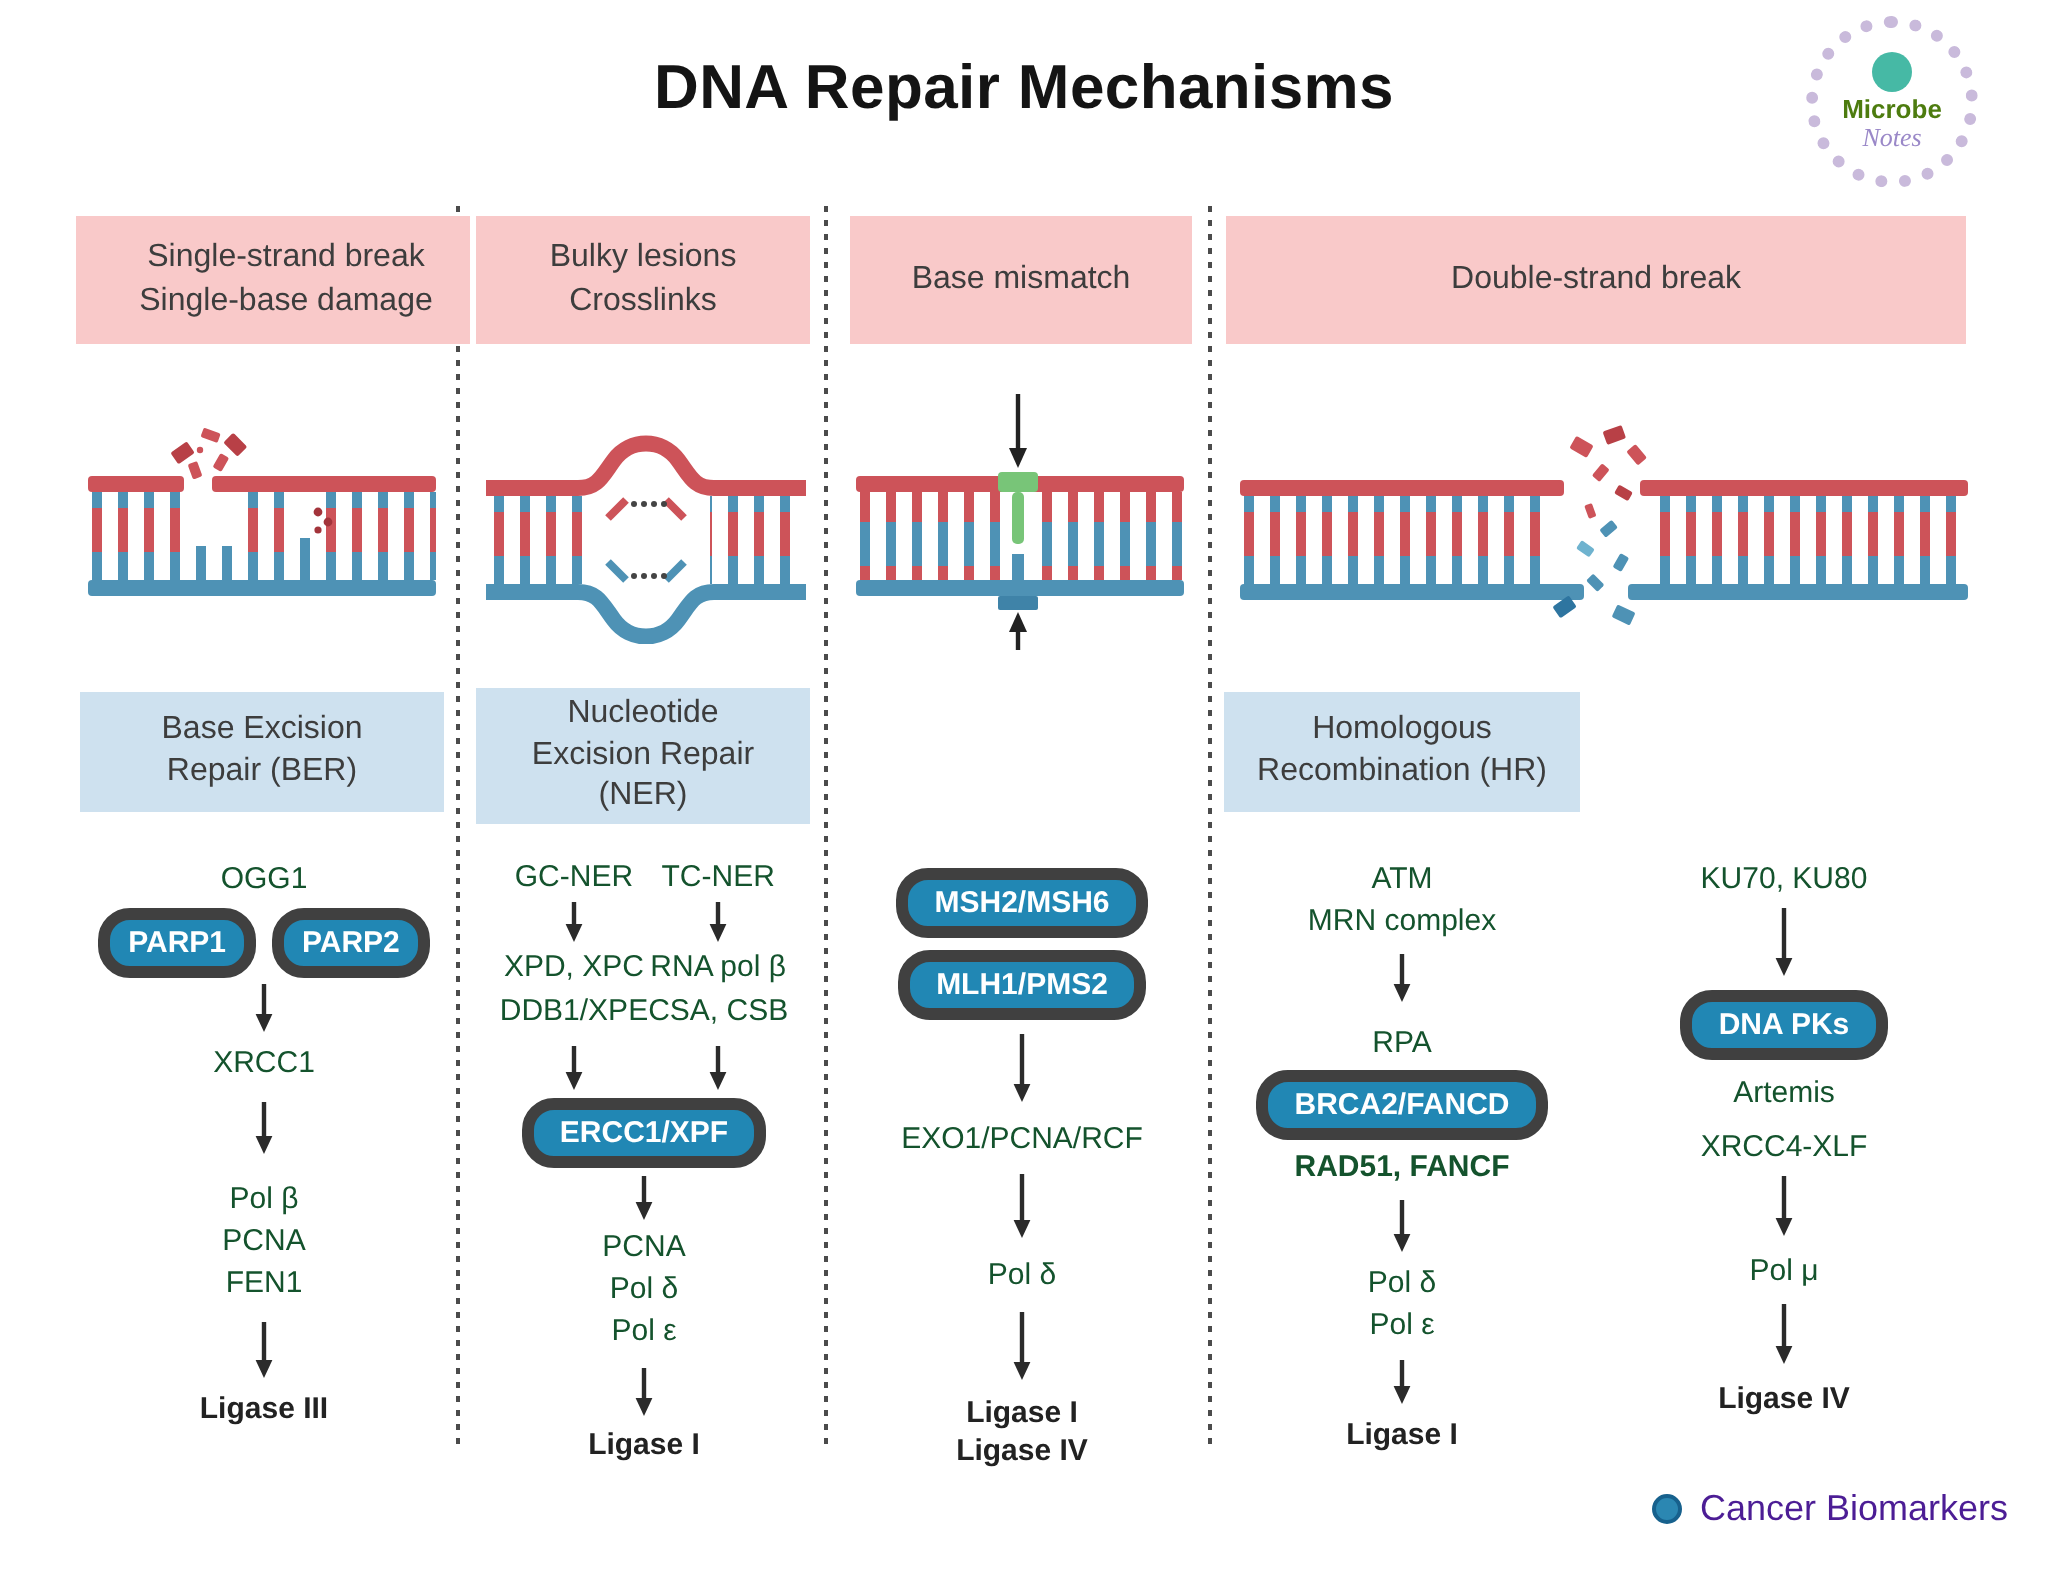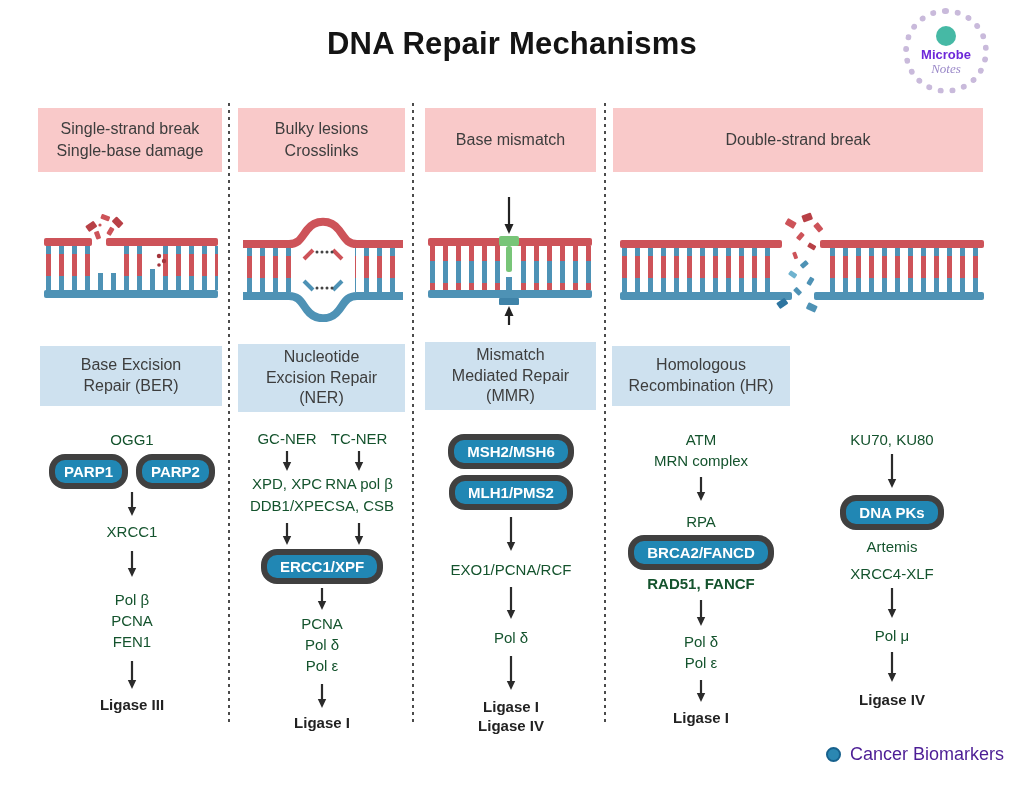--- a/index.html
+++ b/index.html
@@ -7,21 +7,21 @@
   .canvas{position:relative;width:1024px;height:792px;background:#ffffff;overflow:hidden;}
 
   .title{position:absolute;left:0;top:26px;width:1024px;text-align:center;
          font-size:31px;font-weight:700;color:#141414;letter-spacing:.2px;}
 
   
   .logo{position:absolute;left:903px;top:8px;width:86px;height:86px;border-radius:50%;
         border:6px dotted #c9badb;box-sizing:border-box;background:#fff;
         display:flex;flex-direction:column;align-items:center;justify-content:center;}
   .logo-dot{width:20px;height:20px;border-radius:50%;background:#46b9a5;margin-bottom:2px;}
-  .logo-w1{color:#6d28d9;font-weight:700;font-size:13px;line-height:1.05;}
+  .logo-w1{color:#4d7c0f;font-weight:700;font-size:13px;line-height:1.05;}
   .logo-w2{color:#9a88c8;font-style:italic;font-family:"Liberation Serif",serif;font-size:13px;line-height:1.1;}
 
   
   .divider{position:absolute;top:103px;height:622px;width:2px;
            background:repeating-linear-gradient(to bottom,#4b4b4b 0 3px,transparent 3px 7px);}
 
   
   .pinkbox{position:absolute;top:108px;height:64px;background:#f9c9c9;
            display:flex;align-items:center;justify-content:center;text-align:center;
            font-size:16px;line-height:1.35;color:#3d3d3d;white-space:pre-line;}
@@ -54,21 +54,21 @@
   <div class="logo">
     <div class="logo-dot"></div>
     <div class="logo-w1">Microbe</div>
     <div class="logo-w2">Notes</div>
   </div>
 
   <div class="divider" style="left:228px;"></div>
   <div class="divider" style="left:412px;"></div>
   <div class="divider" style="left:604px;"></div>
 
-  <div class="pinkbox" style="left:38px;width:184px;">Single-strand break
+  <div class="pinkbox" style="left:38px;width:184px;padding-left:13px;">Single-strand break
 Single-base damage</div>
   <div class="pinkbox" style="left:238px;width:167px;">Bulky lesions
 Crosslinks</div>
   <div class="pinkbox" style="left:425px;width:171px;">Base mismatch</div>
   <div class="pinkbox" style="left:613px;width:370px;">Double-strand break</div>
 
   <svg style="position:absolute;left:42px;top:210px;" width="178" height="100" viewBox="0 0 178 100">
     <defs>
       <pattern id="rung1" width="13" height="44" patternUnits="userSpaceOnUse">
         <rect x="4" y="0" width="5" height="22" fill="#cd5359"></rect>
@@ -166,23 +166,20 @@
     <rect x="176" y="77" width="8" height="5" rx="1" fill="#4e92b5" transform="rotate(45 180 79)"></rect>
     <rect x="159" y="88" width="10" height="7" rx="1" fill="#2e75a0" transform="rotate(-35 164 91)"></rect>
     <rect x="189" y="92" width="10" height="7" rx="1" fill="#4e92b5" transform="rotate(25 194 95)"></rect>
   </svg>
 
   <div class="bluebox" style="left:40px;top:346px;width:182px;height:60px;">Base Excision
 Repair (BER)</div>
   <div class="bluebox" style="left:238px;top:344px;width:167px;height:68px;">Nucleotide
 Excision Repair
 (NER)</div>
-  <div class="bluebox" style="left:425px;top:342px;width:171px;height:68px;">Mismatch
-Mediated Repair
-(MMR)</div>
   <div class="bluebox" style="left:612px;top:346px;width:178px;height:60px;">Homologous
 Recombination (HR)</div>
 
   <div class="col" style="left:40px;top:429px;width:184px;">
     <div class="step">OGG1</div>
     <div class="pillrow" style="margin-top:4px;">
       <div class="pill" style="padding:3px 9px;">PARP1</div>
       <div class="pill" style="padding:3px 9px;">PARP2</div>
     </div>
     <svg class="arr" style="margin-top:3px;" width="12" height="24" viewBox="0 0 12 24">

